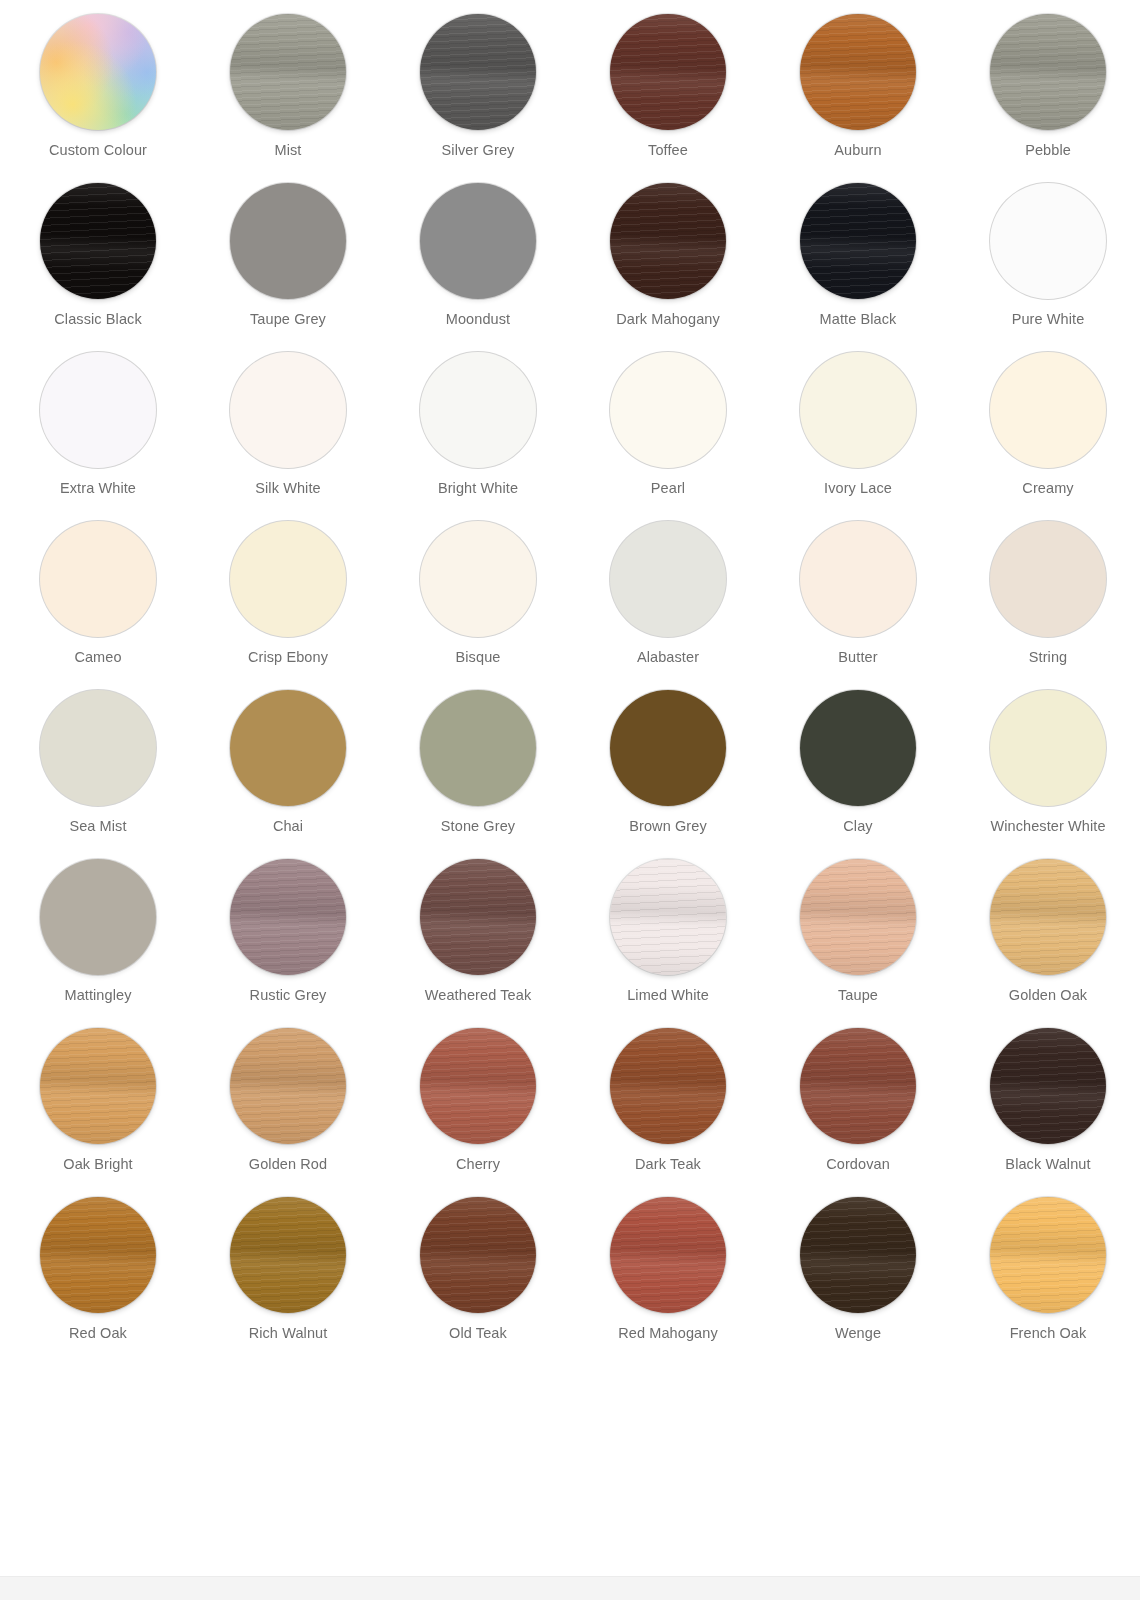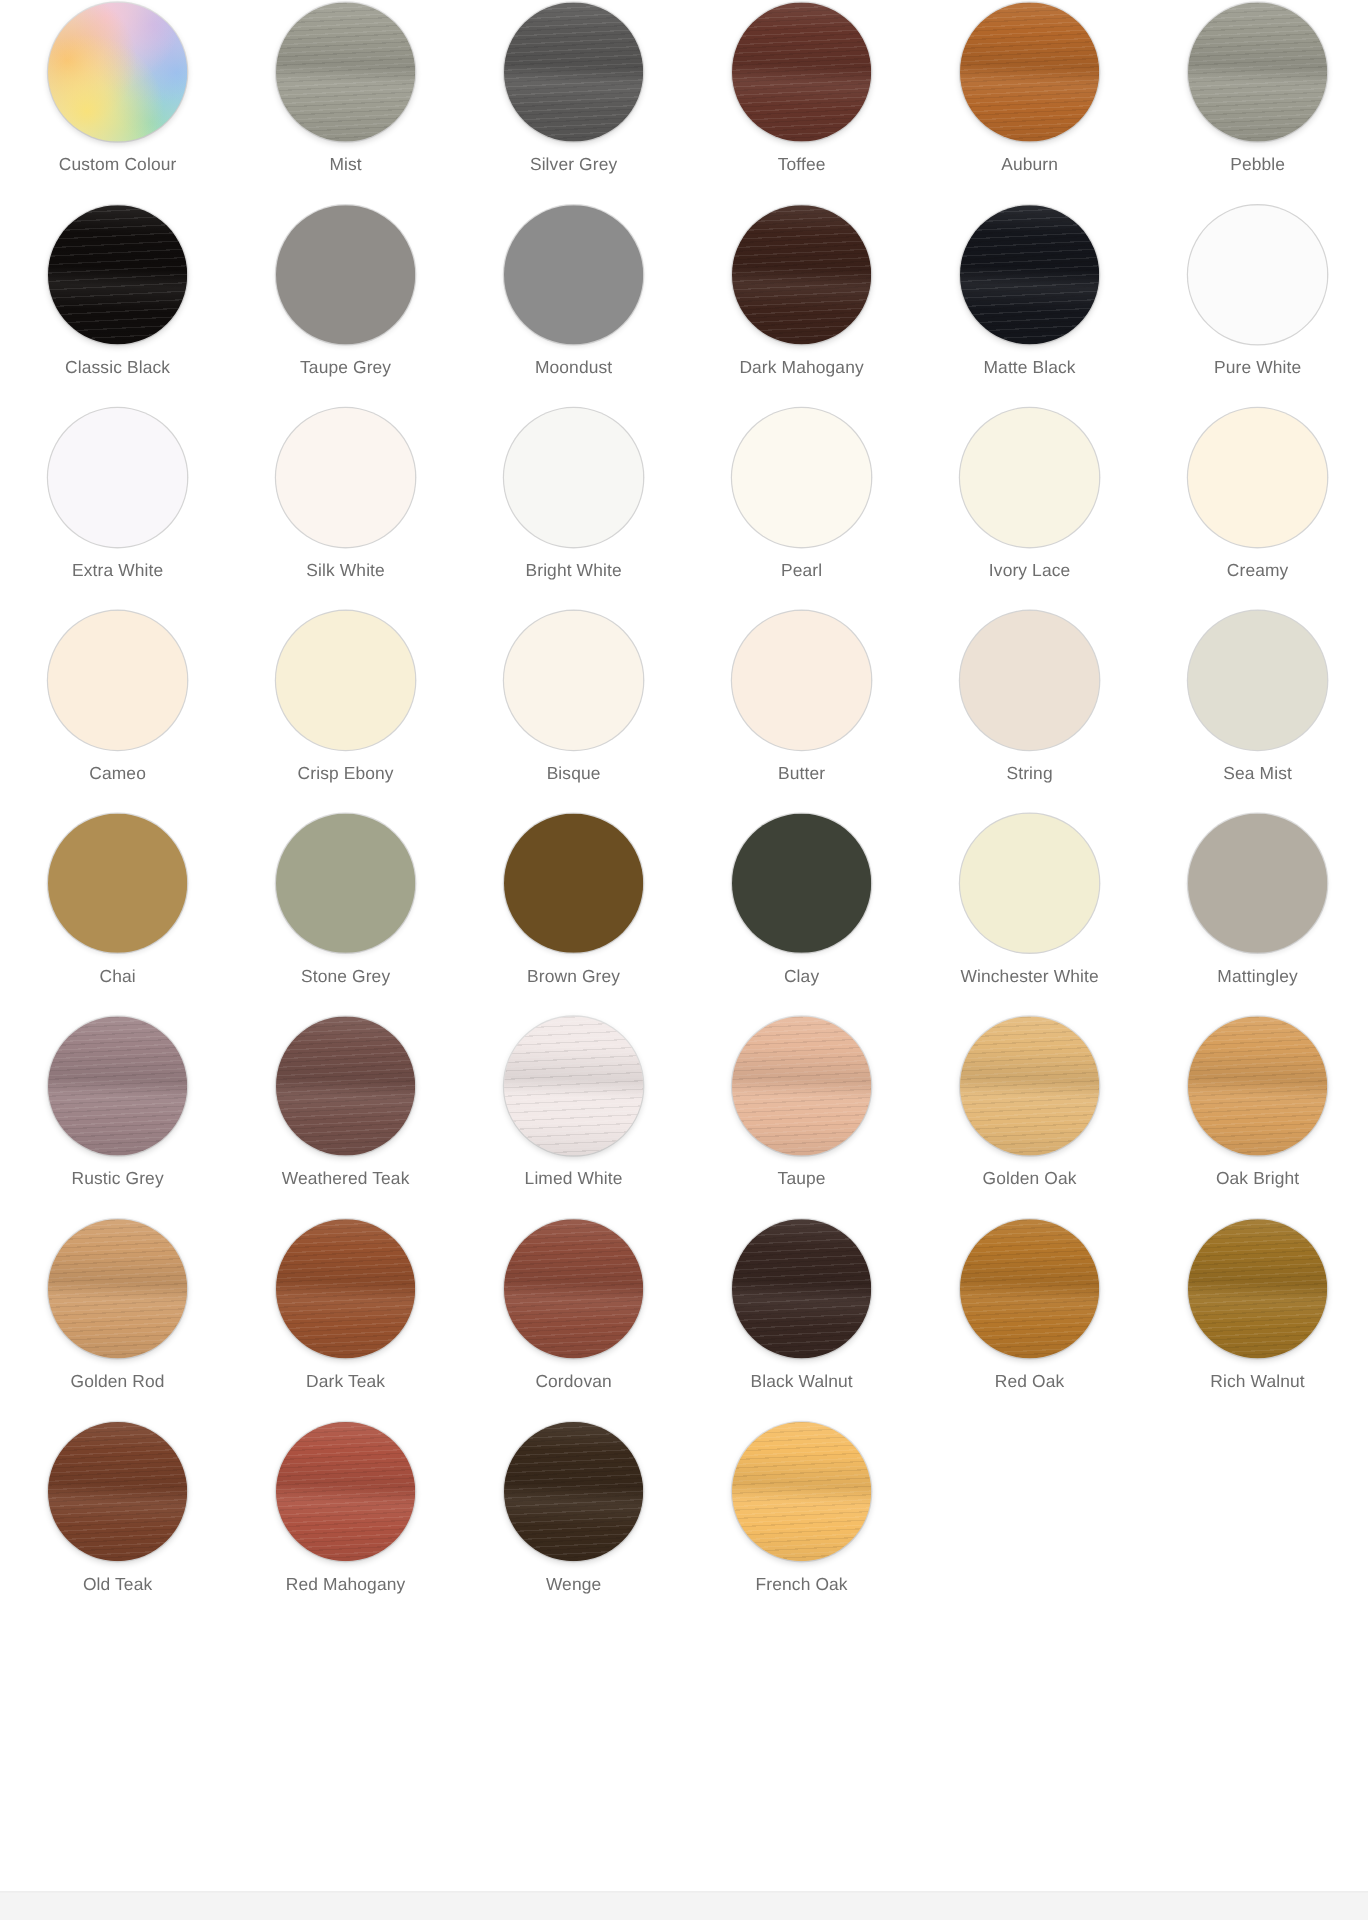--- a/index.html
+++ b/index.html
@@ -13,21 +13,21 @@
     height: 1600px;
     font-family: "Liberation Sans", "DejaVu Sans", sans-serif;
     overflow: hidden;
     position: relative;
   }
 
   #swatch-grid {
     display: grid;
     grid-template-columns: repeat(6, 190px);
     width: 912px;
-    padding-top: 2px;
+    padding-top: 14px;
     padding-left: 3px;
     column-gap: 0px;
     row-gap: 0px;
   }
 
   .swatch-cell {
     width: 190px;
     height: 169px;
     display: flex;
     flex-direction: column;
@@ -207,20 +207,24 @@
     </div>
     <div class="swatch-cell">
       <div class="swatch-disc pale" style="background-color: rgb(248, 240, 215);"></div>
       <div class="swatch-label">Crisp Ebony</div>
     </div>
     <div class="swatch-cell">
       <div class="swatch-disc pale" style="background-color: rgb(250, 244, 234);"></div>
       <div class="swatch-label">Bisque</div>
     </div>
     <div class="swatch-cell">
+      <div class="swatch-disc pale" style="background-color: rgb(229, 229, 223);"></div>
+      <div class="swatch-label">Alabaster</div>
+    </div>
+    <div class="swatch-cell">
       <div class="swatch-disc pale" style="background-color: rgb(250, 238, 226);"></div>
       <div class="swatch-label">Butter</div>
     </div>
     <div class="swatch-cell">
       <div class="swatch-disc pale" style="background-color: rgb(236, 225, 213);"></div>
       <div class="swatch-label">String</div>
     </div>
     <div class="swatch-cell">
       <div class="swatch-disc pale" style="background-color: rgb(224, 222, 210);"></div>
       <div class="swatch-label">Sea Mist</div>
@@ -271,20 +275,24 @@
     </div>
     <div class="swatch-cell">
       <div class="swatch-disc grain" style="background-color: rgb(215, 159, 93);"></div>
       <div class="swatch-label">Oak Bright</div>
     </div>
     <div class="swatch-cell">
       <div class="swatch-disc grain" style="background-color: rgb(207, 157, 107);"></div>
       <div class="swatch-label">Golden Rod</div>
     </div>
     <div class="swatch-cell">
+      <div class="swatch-disc grain" style="background-color: rgb(171, 93, 74);"></div>
+      <div class="swatch-label">Cherry</div>
+    </div>
+    <div class="swatch-cell">
       <div class="swatch-disc grain" style="background-color: rgb(150, 81, 46);"></div>
       <div class="swatch-label">Dark Teak</div>
     </div>
     <div class="swatch-cell">
       <div class="swatch-disc grain" style="background-color: rgb(142, 76, 59);"></div>
       <div class="swatch-label">Cordovan</div>
     </div>
     <div class="swatch-cell">
       <div class="swatch-disc grain" style="background-color: rgb(56, 39, 34);"></div>
       <div class="swatch-label">Black Walnut</div>

